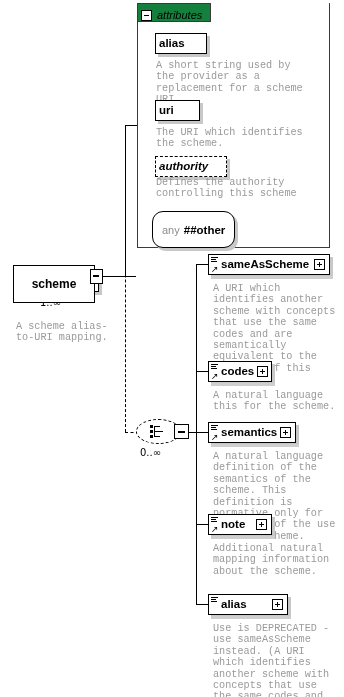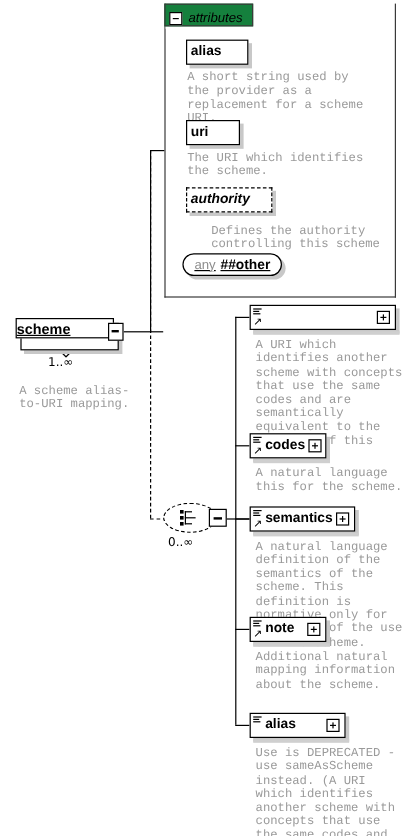--- a/index.html
+++ b/index.html
@@ -128,39 +128,37 @@
   }
 
   .node.element { padding-left: 12px; }
 
   
   .any-node {
     position: absolute;
     background: #fff;
     border: 1.6px solid #000;
     border-radius: 11px;
-    height: 19px;
+    height: 37px;
     display: flex; align-items: center; gap: 4px;
     padding: 0 9px;
     box-shadow: 3px 3px 0 0 #c8c8c8;
-    text-decoration: underline;
   }
   .any-node .any-kw { font-size: 11px; color: #8c8c8c; }
   .any-node .any-ns { font-size: 11.5px; font-weight: bold; color: #000; }
 
   
   #scheme-node {
     position: absolute;
     left: 13px; top: 265px;
-    width: 82px; height: 17px;
-    border: 1.6px solid #000;
-    background: #fff;
-    display: flex; align-items: center; justify-content: flex-start;
+    width: 82px; height: 38px;
+    border: 1.6px solid #000;
+    background: #fff;
+    display: flex; align-items: center; justify-content: center;
     z-index: 3;
-    text-decoration: underline;
   }
   #scheme-node .name { font-size: 12px; font-weight: bold; }
   #scheme-stack {
     position: absolute;
     left: 17px; top: 269px;
     width: 82px; height: 23px;
     border: 1.6px solid #000;
     background: #fff;
     z-index: 2;
   }
@@ -307,21 +305,21 @@
 <div class="desc" style="left:156px; top:60px; width:150px;">A short string used by the provider as a replacement for a scheme URI.</div>
 
 <div class="node" style="left:155px; top:100px; width:45px;">
   <span class="name">uri</span>
 </div>
 <div class="desc" style="left:156px; top:127px; width:150px;">The URI which identifies the scheme.</div>
 
 <div class="node dashed" style="left:155px; top:156px; width:72px;">
   <span class="name">authority</span>
 </div>
-<div class="desc" style="left:156px; top:188px; width:150px;margin-left:20px;">Defines the authority controlling this scheme</div>
+<div class="desc" style="left:156px; top:177px; width:150px;">Defines the authority controlling this scheme</div>
 
 <div class="any-node" style="left:152px; top:211px;">
   <span class="any-kw">any</span>
   <span class="any-ns">##other</span>
 </div>
 
 <div id="scheme-shadow"></div>
 <div id="scheme-stack"></div>
 <div id="scheme-node">
   <span class="name">scheme</span>
@@ -347,20 +345,21 @@
 </div>
 <div class="card" style="left:140px; top:447px;">0..∞</div>
 
 <div class="node element" style="left:208px; top:254px; width:122px;">
   <span class="glyph-lines">
       <i></i>
       <i></i>
       <i></i>
     </span>
   <span class="glyph-arrow">↗</span>
+  <span class="name">sameAsScheme</span>
   <span class="pm plus" style="margin-left:auto;"></span>
 </div>
 <div class="ubar" style="left:211px; top:276px; width:122px;"></div>
 <div class="desc" style="left:213px; top:283px; width:125px;">A URI which identifies another scheme with concepts that use the same codes and are semantically equivalent to the concepts of this scheme</div>
 
 <div class="node element" style="left:208px; top:361px; width:64px;">
   <span class="glyph-lines">
       <i></i>
       <i></i>
       <i></i>

